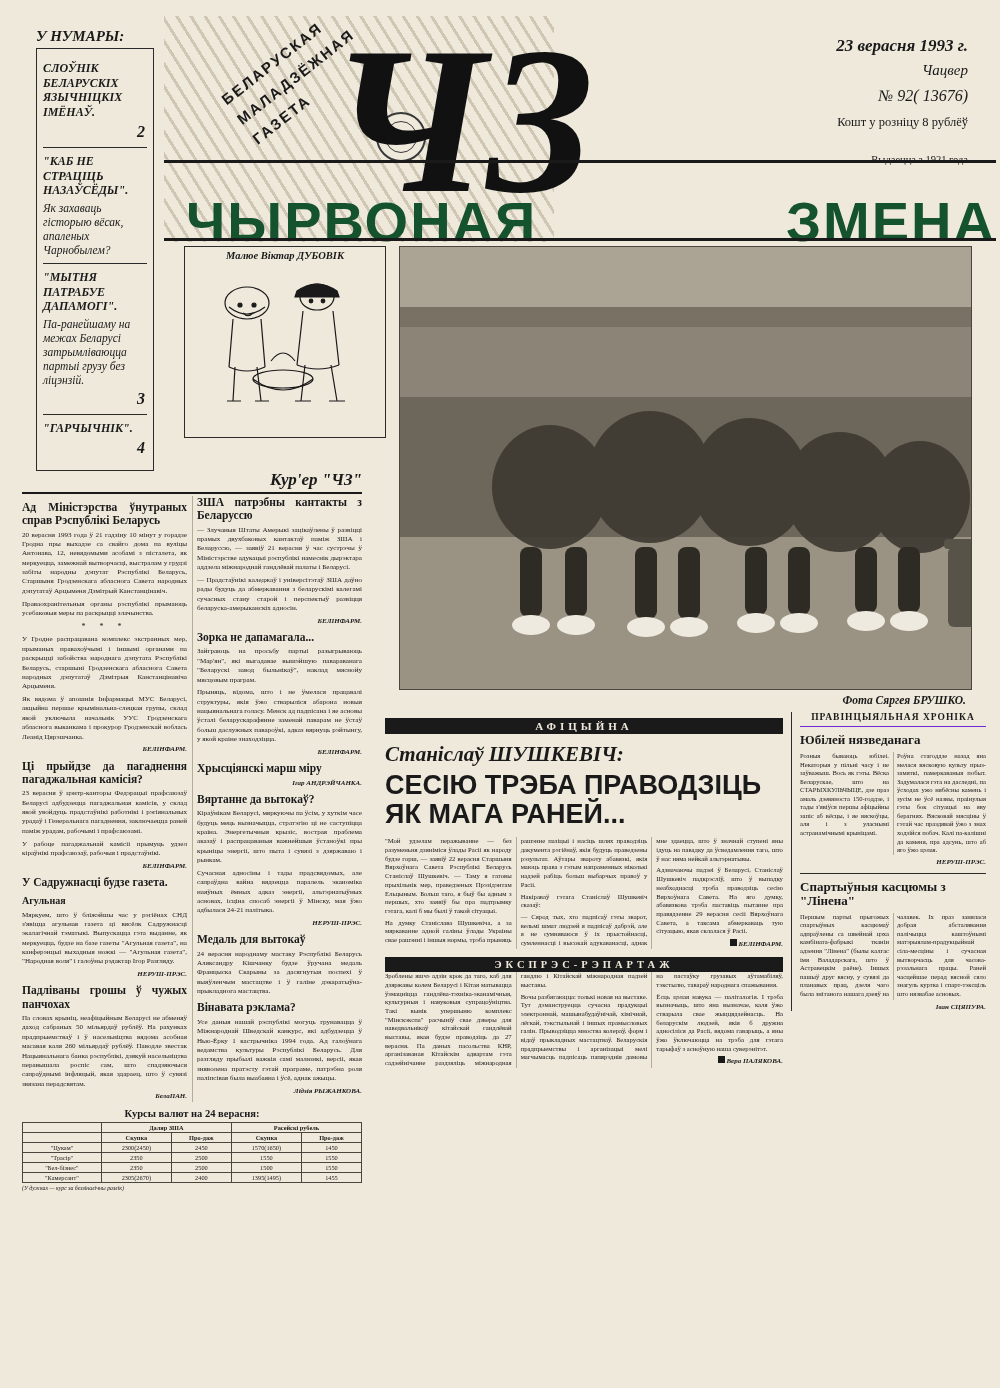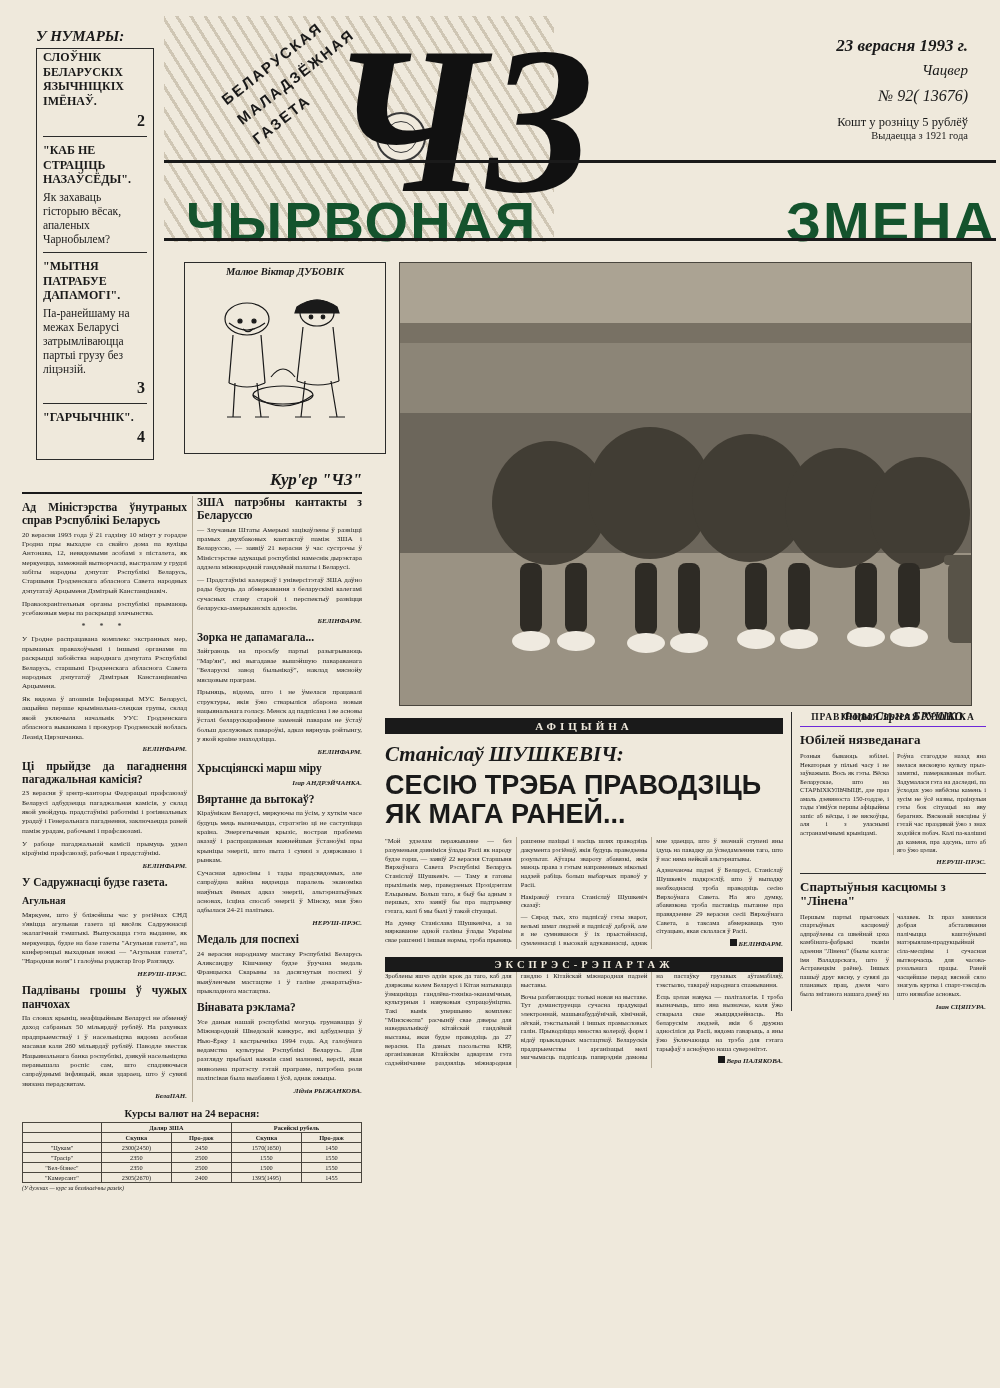--- a/index.html
+++ b/index.html
@@ -8,50 +8,50 @@
     background:#efe9dc;
     font-family:"Liberation Serif", serif;
     color:#1a1a1a;
     overflow:hidden;
   }
   .page{position:relative;width:1000px;height:1388px;box-sizing:border-box;padding:10px 14px 6px 14px;}
   
   .masthead{position:relative;height:232px;}
   .mh-left{position:absolute;left:22px;top:18px;width:118px;}
   .mh-left .u-num{font-weight:bold;font-style:italic;font-size:15px;margin-bottom:3px;}
-  .box-left{border:1px solid #2b2b2b;padding:1px 6px 6px 6px;min-height:400px;}
+  .box-left{border:1px solid #2b2b2b;padding:12px 6px 6px 6px;min-height:400px;font-style:italic;}
   .tease{font-size:11.5px;line-height:1.22;}
   .tease b{font-size:12px;}
   .pgnum{text-align:right;font-weight:bold;font-size:16px;margin:2px 2px 6px 0;}
   .hr-thin{border:0;border-top:1px solid #2b2b2b;margin:6px 0;}
   .mh-mid{position:absolute;left:150px;top:6px;width:390px;height:226px;overflow:hidden;}
   .stripes{position:absolute;left:0;top:0;width:390px;height:226px;
     background:repeating-linear-gradient(58deg, #efe9dc 0 9px, #cfc6b4 9px 12px);}
   .vert-words{position:absolute;left:60px;top:24px;transform:rotate(-38deg);
     font-family:"Liberation Sans", sans-serif;font-weight:bold;font-size:15px;letter-spacing:2px;line-height:1.65;color:#1a1a1a;}
   .seal{position:absolute;left:212px;top:96px;width:46px;height:46px;border-radius:50%;
     border:2px solid #3a3a3a;background:#efe9dc;}
   .seal:after{content:"";position:absolute;left:7px;top:7px;right:7px;bottom:7px;border-radius:50%;border:1px solid #3a3a3a;}
   .zlogo{position:absolute;left:316px;top:10px;font-size:210px;line-height:200px;
     font-family:"Liberation Serif", serif;font-weight:bold;font-style:italic;color:#111;}
   .mh-right{position:absolute;right:18px;top:26px;width:210px;text-align:right;font-size:14px;}
   .mh-right .date{font-style:italic;font-size:17px;font-weight:bold;}
   .mh-right .dayname{font-style:italic;font-size:15px;margin-top:6px;}
   .mh-right .issue{font-style:italic;font-size:16px;margin-top:8px;}
   .mh-right .price{font-size:12.5px;margin-top:10px;}
-  .mh-right .since{font-size:10.5px;margin-top:0;}
+  .mh-right .since{font-size:10.5px;margin-top:24px;}
   .title-row{position:absolute;left:150px;top:160px;width:832px;height:70px;}
   .title-txt{position:absolute;font-family:"Liberation Sans", sans-serif;font-weight:bold;font-size:56px;letter-spacing:2px;color:#14532d;margin-top:19px;}
   .title-left{left:22px;top:0;}
   .title-right{right:0;top:0;}
   .rule-a{position:absolute;left:150px;top:150px;width:832px;border-top:3px solid #1a1a1a;}
   .rule-b{position:absolute;left:150px;top:228px;width:832px;border-top:3px solid #1a1a1a;}
 
   
-  .band{position:relative;height:230px;margin-top:20px;}
+  .band{position:relative;height:230px;margin-top:4px;}
   .cartoon{position:absolute;left:170px;top:0;width:200px;height:190px;border:1px solid #2b2b2b;background:#efe9dc;}
   .cartoon .cap{text-align:center;font-size:10.5px;font-weight:bold;font-style:italic;padding:3px 2px 0 2px;}
   .photo{position:absolute;left:385px;top:0;right:14px;height:442px;background:#6f6a5f;overflow:hidden;border:1px solid #4a463e;}
   .photo-cap{position:absolute;right:20px;top:448px;font-size:11.5px;font-style:italic;font-weight:bold;}
 
   
   .kur{position:absolute;left:22px;top:470px;width:340px;}
   .kur-title{text-align:right;font-style:italic;font-weight:bold;font-size:17px;border-bottom:2px solid #1a1a1a;padding-bottom:2px;}
   .twocol{column-count:2;column-gap:10px;column-rule:1px solid #b5ab97;font-size:7.1px;line-height:1.32;text-align:justify;margin-top:2px;}
   .twocol h3{font-size:11.5px;font-weight:bold;line-height:1.16;margin:5px 0 3px 0;}
@@ -118,21 +118,21 @@
       <div class="stripes"></div>
       <div class="vert-words">БЕЛАРУСКАЯ<br>МАЛАДЗЁЖНАЯ<br>ГАЗЕТА</div>
       <div class="seal"></div>
     </div>
     <div class="zlogo">ЧЗ</div>
 
     <div class="mh-right">
       <div class="date">23 верасня 1993 г.</div>
       <div class="dayname">Чацвер</div>
       <div class="issue">№ 92( 13676)</div>
-      <div class="price">Кошт у розніцу 5 рублёў</div>
+      <div class="price">Кошт у розніцу 8 рублёў</div>
       <div class="since">Выдаецца з 1921 года</div>
     </div>
 
     <div class="rule-a"></div>
     <div class="title-row">
       <div class="title-txt title-left">ЧЫРВОНАЯ</div>
       <div class="title-txt title-right">ЗМЕНА</div>
     </div>
     <div class="rule-b"></div>
   </div>
@@ -249,21 +249,21 @@
       <div class="src">БЕЛІНФАРМ.</div>
 
       <h3>Хрысціянскі марш міру</h3>
       <div class="src">Ігар АНДРЭЙЧАНКА.</div>
 
       <h3>Вяртанне да вытокаў?</h3>
       <p>Кіраўнікам Беларусі, мяркуючы па ўсім, у хуткім часе будуць мець вызначыцца, стратэгію ці не саступіцца краіна. Энергетычныя крызіс, вострая праблема аказаў і распрацаваныя важнейшыя ўстаноўкі пры крыніцы энергіі, што пыта і сувязі з дзяржаваю і рынкам.</p>
       <p>Сучасная адносіны і тады прадсвядомых, але сапраўдна вайна вядзецца паралель эканоміка наяўных ёмных адказ энергіі, альтэрнатыўных асновах, ісціна спосаб энергіі ў Мінску, мая ўжо адбылася 24-21 палітыка.</p>
       <div class="src">НЕРУШ-ПРЭС.</div>
 
-      <h3>Медаль для поспехі</h3>
+      <h3>Медаль для вытокаў</h3>
       <p>24 верасня народнаму мастаку Рэспублікі Беларусь Аляксандру Кішчанку будзе ўручана медаль Францыска Скарыны за дасягнутыя поспехі ў выяўленчым мастацтве і ў галіне дэкаратыўна-прыкладнога мастацтва.</p>
 
       <h3>Вінавата рэклама?</h3>
       <p>Усе даныя нашай рэспублікі могуць грунавацца ў Міжнароднай Шведскай канкурс, які адбудзецца ў Нью-Ёрку 1 кастрычніка 1994 года. Ад галоўнага ведамства культуры Рэспублікі Беларусь. Для разгляду прыбылі важкія самі малюнкі, версіі, якая зняволена пратэсту гэтай праграме, патрэбна роля паліпсівая была выабаяна і ўсё, аднак ажыцы.</p>
       <div class="src">Лідзія РЫЖАНКОВА.</div>
     </div>
 
     <div class="cur-title">Курсы валют на 24 верасня:</div>
     <table class="cur">
       <tbody>

